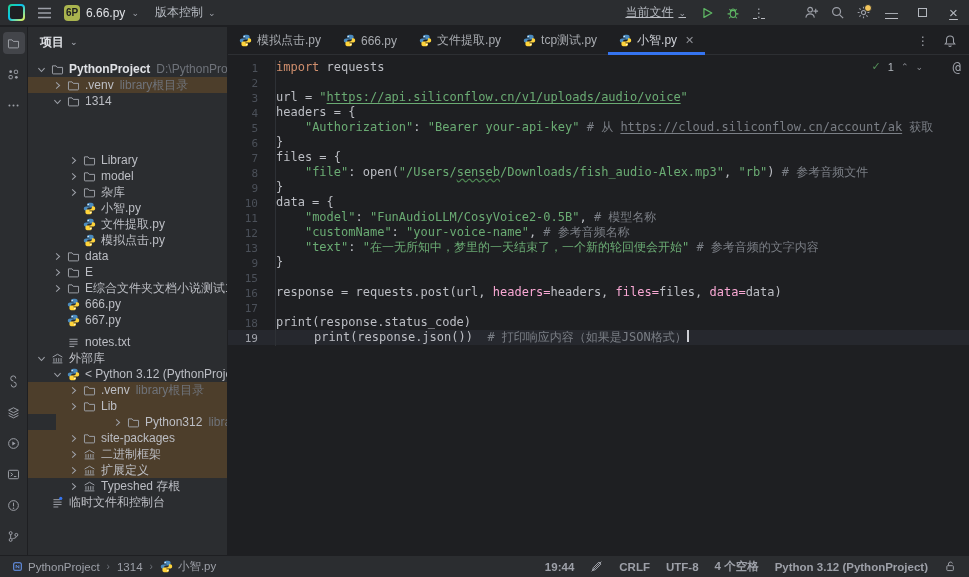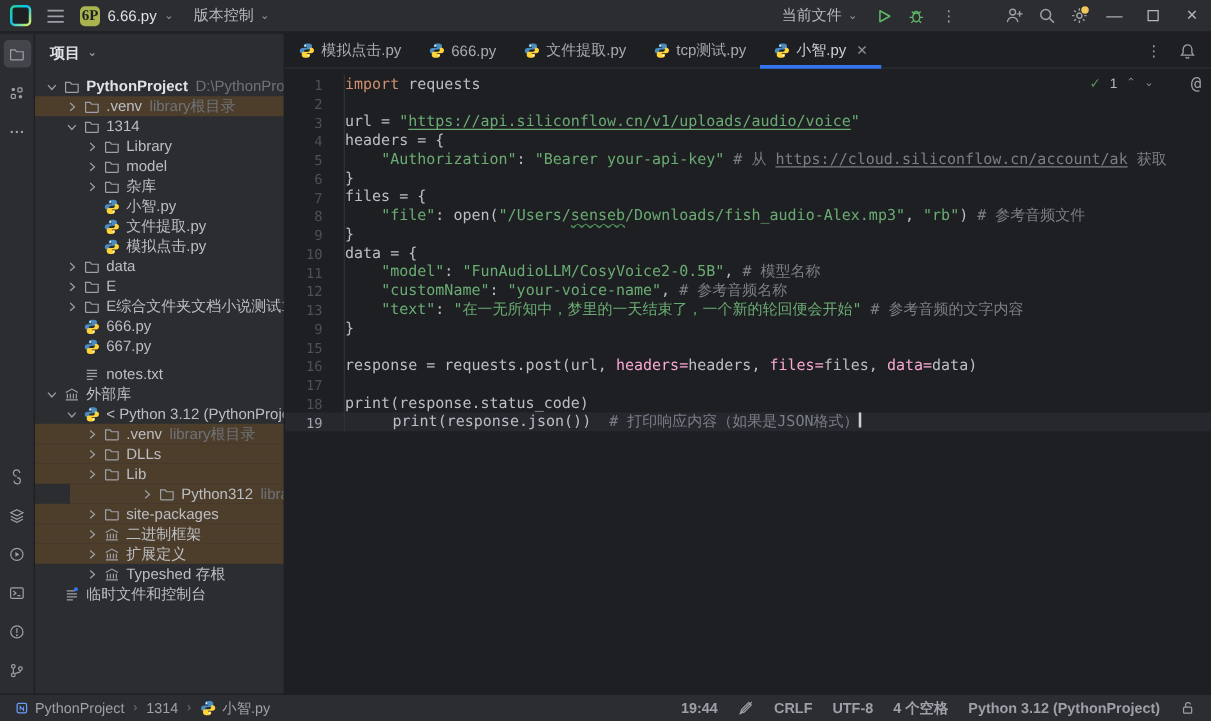--- a/index.html
+++ b/index.html
@@ -15,24 +15,24 @@
   .titlebar{height:26px; background:#2b2d30; border-bottom:1px solid #1e1f22;
     display:flex; align-items:center; padding-left:8px;}
   .tb-left{display:flex; align-items:center; gap:12px;}
   .logo{width:17px;height:17px;border-radius:4px;
     background:linear-gradient(135deg,#21d789 0%,#07c3f2 45%,#fcf84a 100%);
     position:relative;}
   .logo::after{content:"";position:absolute;inset:2px;background:#1e1f22;border-radius:2px;}
   .burger{color:#9da0a8;}
   .proj-widget{display:flex;align-items:center;gap:6px;color:#dfe1e5;}
   .badge{width:16px;height:16px;border-radius:4px;background:#aab44e;color:#1e1f22;
-    font-size:12px;font-weight:bold;display:flex;align-items:center;justify-content:center;font-family:Liberation Serif, serif;}
+    font-size:10px;font-weight:bold;display:flex;align-items:center;justify-content:center;}
   .chev-down{color:#9da0a8;font-size:9px;}
   .vcs-widget{display:flex;align-items:center;gap:5px;color:#b4b8bf;margin-left:4px;}
-  .tb-right{margin-left:auto;display:flex;align-items:center;}
+  .tb-right{margin-left:auto;display:flex;align-items:center;text-decoration:underline;}
   .tb-item{display:flex;align-items:center;gap:5px;padding:0 8px;height:26px;color:#b4b8bf;}
   .tb-icon{width:26px;height:26px;display:flex;align-items:center;justify-content:center;color:#9da0a8;position:relative;}
   .gear-dot::after{content:"";position:absolute;top:4px;right:4px;width:6px;height:6px;border-radius:50%;
     background:#f2c55c;border:1px solid #2b2d30;}
   .win-btn{width:31px;height:26px;display:flex;align-items:center;justify-content:center;color:#b4b8bf;font-size:13px;}
   .win-max i{display:block;width:9px;height:9px;border:1px solid #b4b8bf;}
   
   .main{position:absolute;top:27px;bottom:22px;left:0;right:0;display:flex;}
   .strip{width:28px;background:#2b2d30;border-right:1px solid #1e1f22;
     display:flex;flex-direction:column;align-items:center;padding:5px 0 8px 0;}
@@ -265,21 +265,21 @@
                 <path d="M3.5 6 8 11l4.5-5"></path>
               </svg>
             </span>
             <span class="t-icon">
               <svg width="13" height="13" viewBox="0 0 16 16" fill="none" stroke="#9da0a8" stroke-width="1.2">
                 <path d="M1.8 3.5h4.4l1.5 1.9h6.5v7.1a.9.9 0 0 1-.9.9H2.7a.9.9 0 0 1-.9-.9z"></path>
               </svg>
             </span>
             <span class="t-label">1314</span>
           </div>
-          <div class="tree-row" style="padding-left: 38px;">
+          <div class="tree-row" style="padding-left: 38px; margin-top: 43px;">
             <span class="t-chev">
               <svg width="11" height="11" viewBox="0 0 16 16" fill="none" stroke="#9da0a8" stroke-width="1.5">
                 <path d="M6 3.5 11 8l-5 4.5"></path>
               </svg>
             </span>
             <span class="t-icon">
               <svg width="13" height="13" viewBox="0 0 16 16" fill="none" stroke="#9da0a8" stroke-width="1.2">
                 <path d="M1.8 3.5h4.4l1.5 1.9h6.5v7.1a.9.9 0 0 1-.9.9H2.7a.9.9 0 0 1-.9-.9z"></path>
               </svg>
             </span>
@@ -456,33 +456,20 @@
                 <path d="M6 3.5 11 8l-5 4.5"></path>
               </svg>
             </span>
             <span class="t-icon">
               <svg width="13" height="13" viewBox="0 0 16 16" fill="none" stroke="#9da0a8" stroke-width="1.2">
                 <path d="M1.8 3.5h4.4l1.5 1.9h6.5v7.1a.9.9 0 0 1-.9.9H2.7a.9.9 0 0 1-.9-.9z"></path>
               </svg>
             </span>
             <span class="t-label">.venv</span>
             <span class="t-ann">library根目录</span>
-          </div>
-          <div class="tree-row hl" style="padding-left: 38px;">
-            <span class="t-chev">
-              <svg width="11" height="11" viewBox="0 0 16 16" fill="none" stroke="#9da0a8" stroke-width="1.5">
-                <path d="M6 3.5 11 8l-5 4.5"></path>
-              </svg>
-            </span>
-            <span class="t-icon">
-              <svg width="13" height="13" viewBox="0 0 16 16" fill="none" stroke="#9da0a8" stroke-width="1.2">
-                <path d="M1.8 3.5h4.4l1.5 1.9h6.5v7.1a.9.9 0 0 1-.9.9H2.7a.9.9 0 0 1-.9-.9z"></path>
-              </svg>
-            </span>
-            <span class="t-label">DLLs</span>
           </div>
           <div class="tree-row hl" style="padding-left: 38px;">
             <span class="t-chev">
               <svg width="11" height="11" viewBox="0 0 16 16" fill="none" stroke="#9da0a8" stroke-width="1.5">
                 <path d="M6 3.5 11 8l-5 4.5"></path>
               </svg>
             </span>
             <span class="t-icon">
               <svg width="13" height="13" viewBox="0 0 16 16" fill="none" stroke="#9da0a8" stroke-width="1.2">
                 <path d="M1.8 3.5h4.4l1.5 1.9h6.5v7.1a.9.9 0 0 1-.9.9H2.7a.9.9 0 0 1-.9-.9z"></path>

